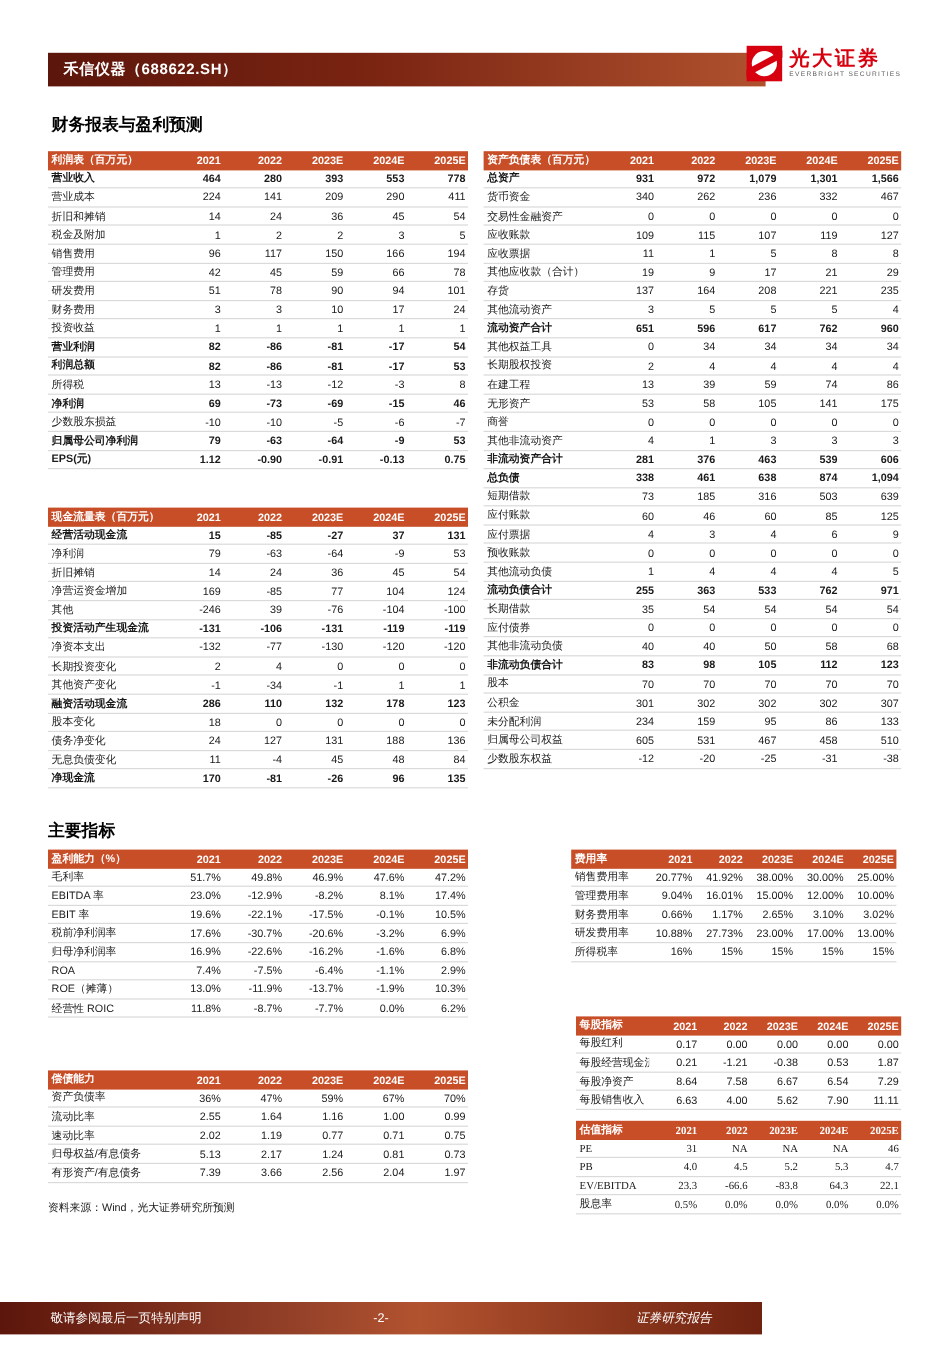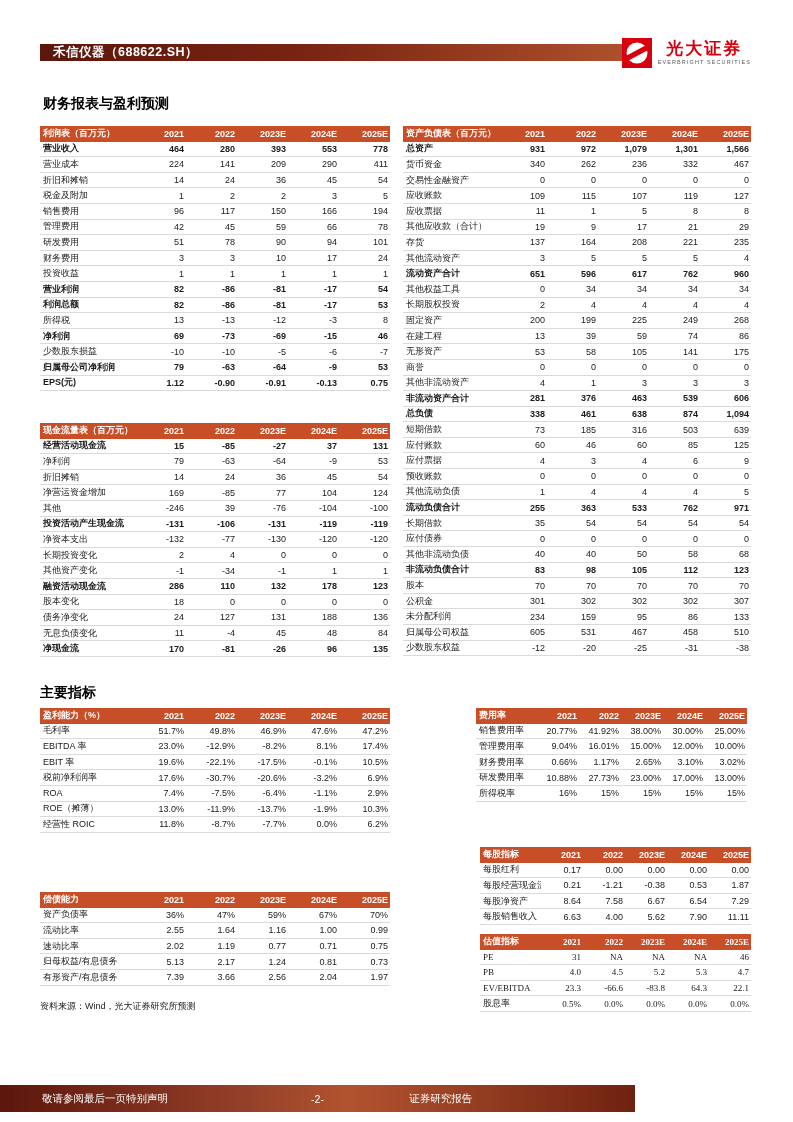--- a/index.html
+++ b/index.html
@@ -2,29 +2,29 @@
 <html style="--accent: #c84e28; --bar-dark: #5c160b; --bar-light: #b0522e; --logo-red: #d7000f;"><head>
 <meta charset="utf-8">
 <style>
   html,body{margin:0;padding:0;}
   body{
     width:793px;height:1122px;position:relative;background:#ffffff;
     font-family:"Liberation Sans","DejaVu Sans",sans-serif;overflow:hidden;
   }
   
   .topbar{
-    position:absolute;left:40px;top:44px;width:598px;height:17px;
-    display:flex;align-items:flex-start;padding-left:13px;box-sizing:border-box;
+    position:absolute;left:40px;top:44px;width:598px;height:28px;
+    display:flex;align-items:center;padding-left:13px;box-sizing:border-box;
     color:#fff;font-size:12.5px;font-weight:bold;letter-spacing:.5px;
     background:linear-gradient(90deg,var(--bar-dark,#5c160b) 0%,#7a2412 45%,var(--bar-light,#b0522e) 100%);
   }
   
   .logo{position:absolute;top:38px;right:42px;display:flex;align-items:center;gap:6px;}
   .logo-mark{width:30px;height:30px;display:block;line-height:0;}
-  .logo-text{display:flex;flex-direction:column;line-height:1;align-items:center;}
+  .logo-text{display:flex;flex-direction:column;line-height:1;}
   .logo-cn{color:var(--logo-red,#d7000f);font-size:17px;font-weight:bold;letter-spacing:2px;}
   .logo-en{color:#5a5a5a;font-size:5.5px;letter-spacing:1.1px;margin-top:3px;}
   
   .section-title{position:absolute;left:43px;top:95px;font-size:14px;font-weight:bold;color:#000;}
   .metrics-title{position:absolute;left:40px;top:684px;font-size:14px;font-weight:bold;color:#000;}
   
   .ftable{position:absolute;font-size:9px;color:#1a1a1a;}
   .trow{display:flex;align-items:center;height:15.6px;box-sizing:border-box;border-bottom:1px solid #dadada;}
   .trow.thead{background:var(--accent,#c84e28);color:#fff;font-weight:bold;border-bottom:none;}
   .trow.bold{font-weight:bold;}
@@ -41,21 +41,21 @@
   .t-valuation{left:480px;top:934px;width:271px;font-family:Liberation Serif, serif;}
   .source{position:absolute;left:40px;top:1000px;font-size:9px;color:#1a1a1a;}
   
   .footer{
     position:absolute;left:0;top:1085px;width:635px;height:27px;box-sizing:border-box;
     display:flex;align-items:center;padding:0 42px;color:#fff;font-size:10.5px;
     background:linear-gradient(90deg,#5c160b 0%,#96422a 40%,#b2532f 55%,#6f2210 100%);
   }
   .f-left{flex:1;text-align:left;}
   .f-center{flex:1;text-align:center;}
-  .f-right{flex:1;}
+  .f-right{flex:1;text-align:right;font-style:italic;}
 </style>
 </head>
 <body>
 
 <div class="topbar">
   <span>禾信仪器（688622.SH）</span>
 </div>
 
 <div class="logo">
   <span class="logo-mark">
@@ -424,28 +424,20 @@
     </div>
     <div class="trow">
       <div class="tlabel">长期股权投资</div>
       <div class="tcell">2</div>
       <div class="tcell">4</div>
       <div class="tcell">4</div>
       <div class="tcell">4</div>
       <div class="tcell">4</div>
     </div>
     <div class="trow">
-      <div class="tlabel">固定资产</div>
-      <div class="tcell">200</div>
-      <div class="tcell">199</div>
-      <div class="tcell">225</div>
-      <div class="tcell">249</div>
-      <div class="tcell">268</div>
-    </div>
-    <div class="trow">
       <div class="tlabel">在建工程</div>
       <div class="tcell">13</div>
       <div class="tcell">39</div>
       <div class="tcell">59</div>
       <div class="tcell">74</div>
       <div class="tcell">86</div>
     </div>
     <div class="trow">
       <div class="tlabel">无形资产</div>
       <div class="tcell">53</div>
@@ -645,20 +637,28 @@
     </div>
     <div class="trow">
       <div class="tlabel">税前净利润率</div>
       <div class="tcell">17.6%</div>
       <div class="tcell">-30.7%</div>
       <div class="tcell">-20.6%</div>
       <div class="tcell">-3.2%</div>
       <div class="tcell">6.9%</div>
     </div>
     <div class="trow">
+      <div class="tlabel">归母净利润率</div>
+      <div class="tcell">16.9%</div>
+      <div class="tcell">-22.6%</div>
+      <div class="tcell">-16.2%</div>
+      <div class="tcell">-1.6%</div>
+      <div class="tcell">6.8%</div>
+    </div>
+    <div class="trow">
       <div class="tlabel">ROA</div>
       <div class="tcell">7.4%</div>
       <div class="tcell">-7.5%</div>
       <div class="tcell">-6.4%</div>
       <div class="tcell">-1.1%</div>
       <div class="tcell">2.9%</div>
     </div>
     <div class="trow">
       <div class="tlabel">ROE（摊薄）</div>
       <div class="tcell">13.0%</div>

